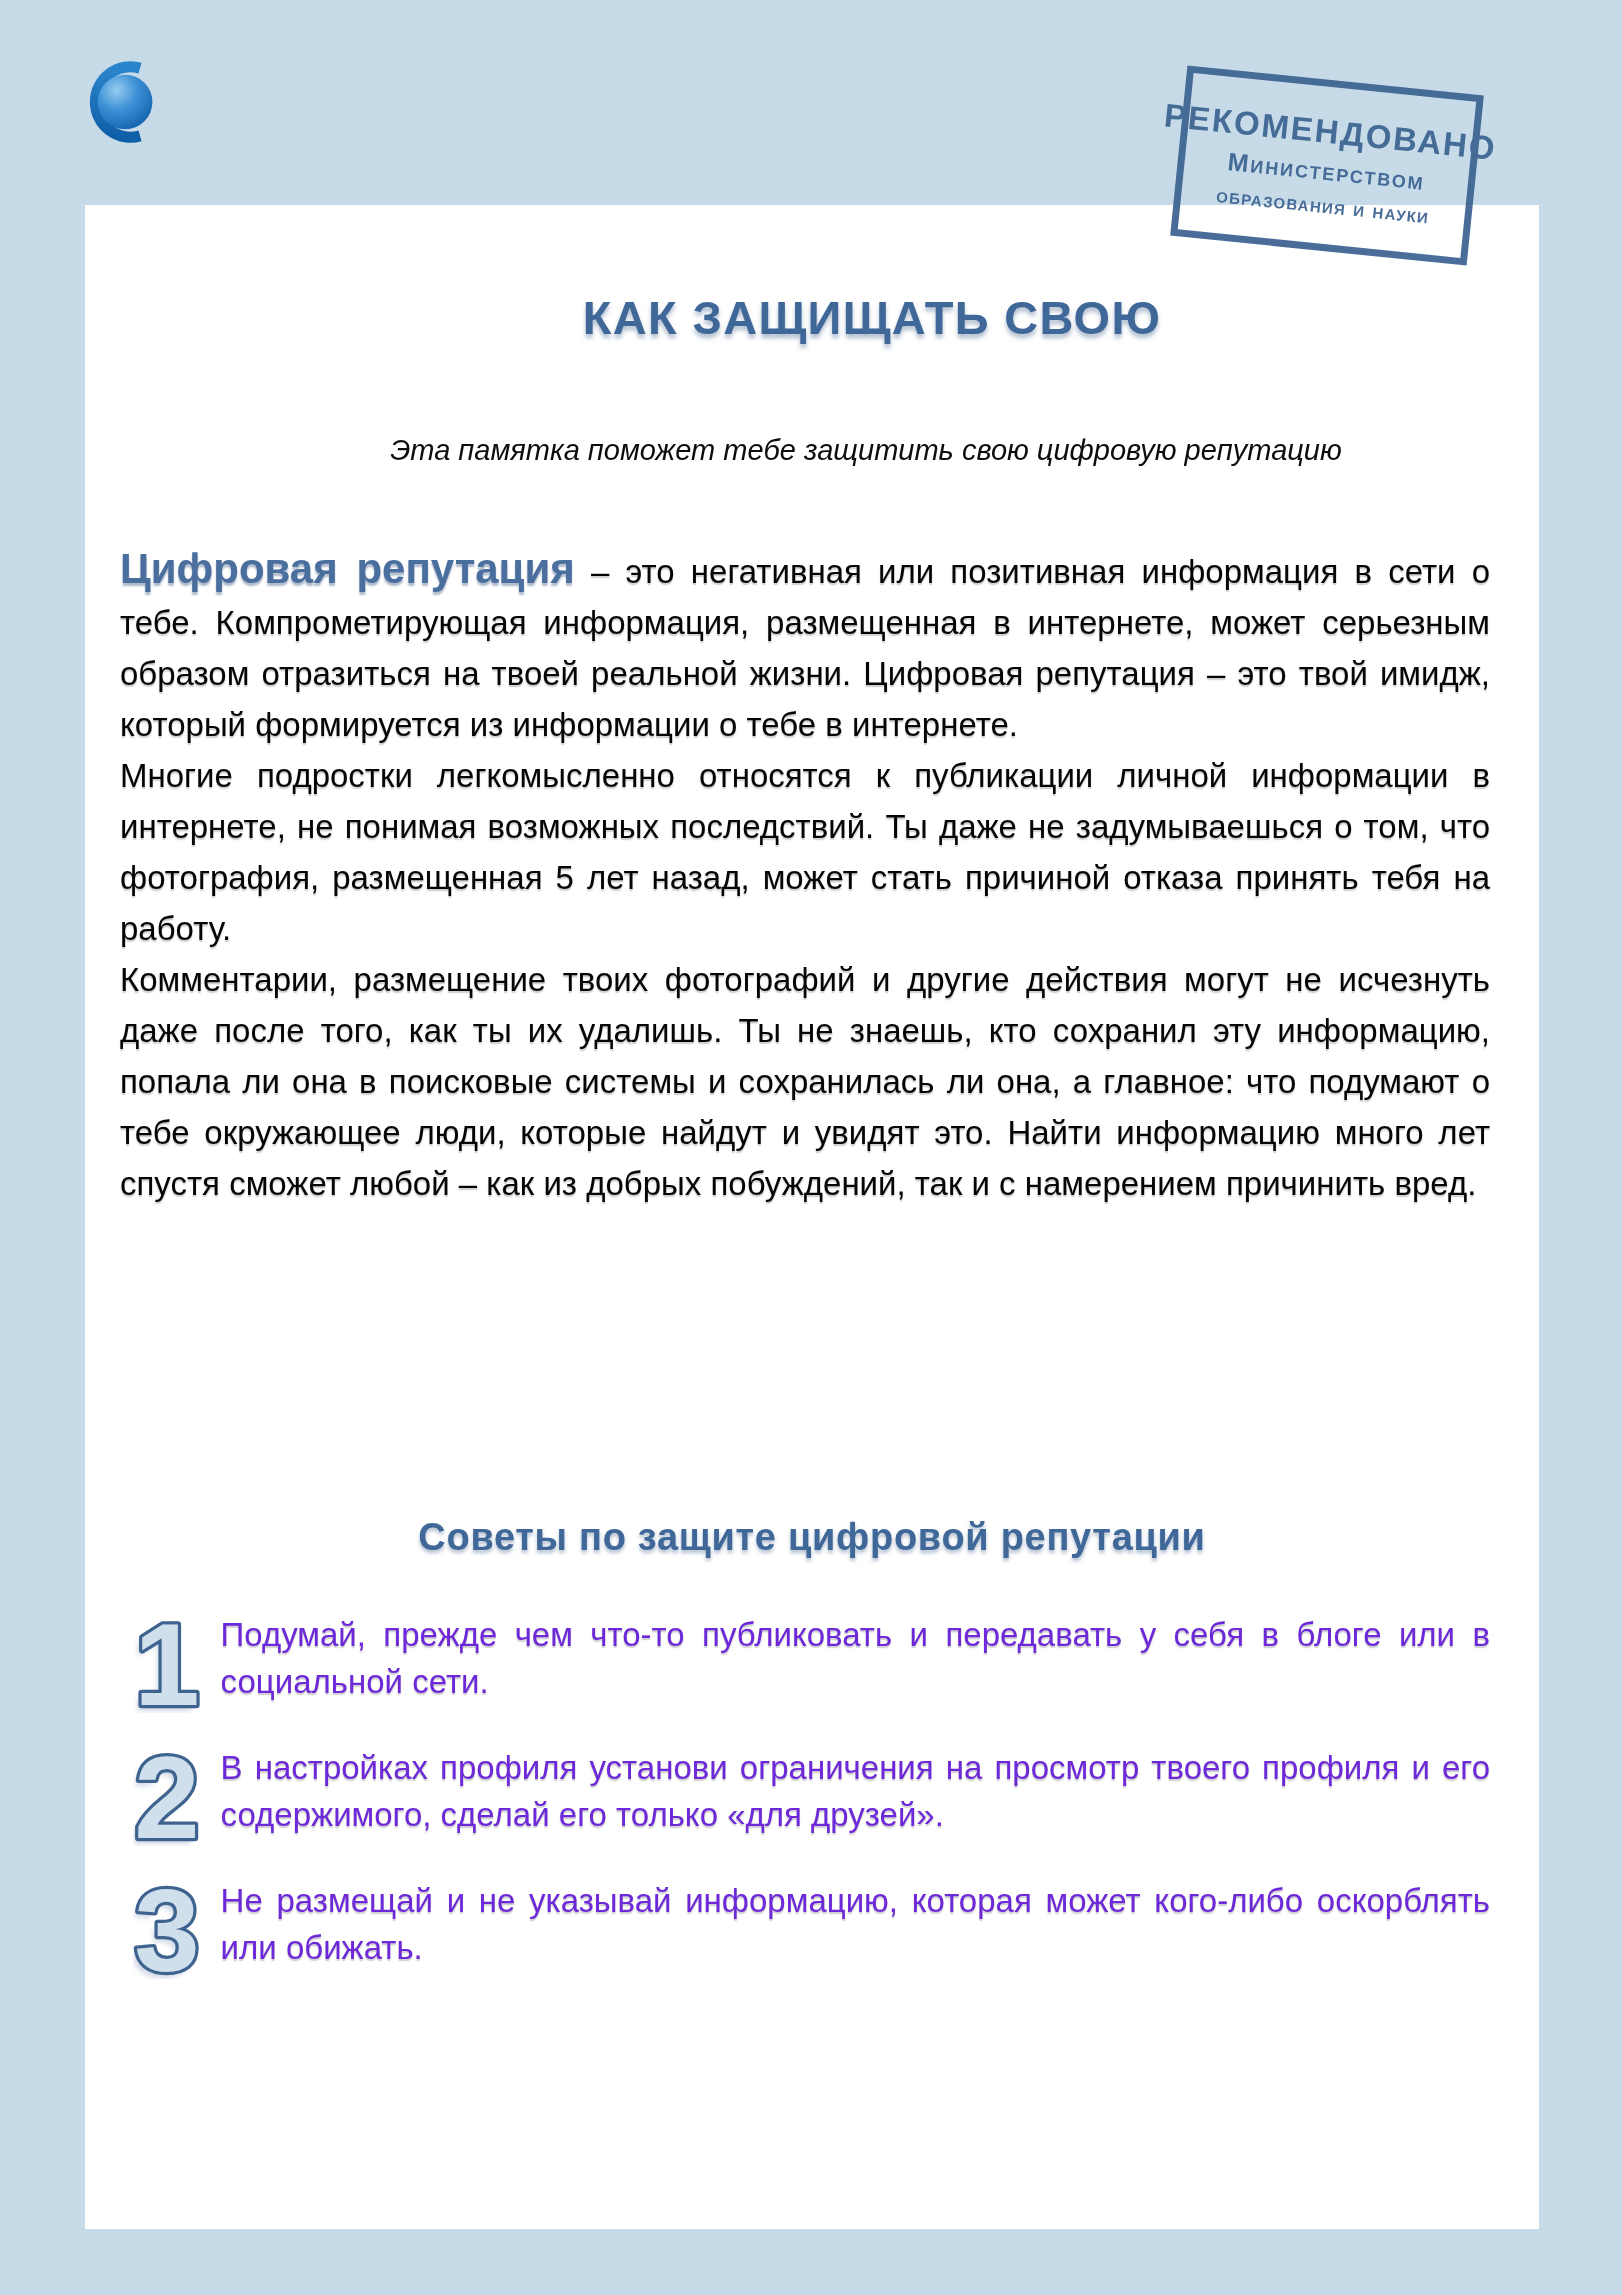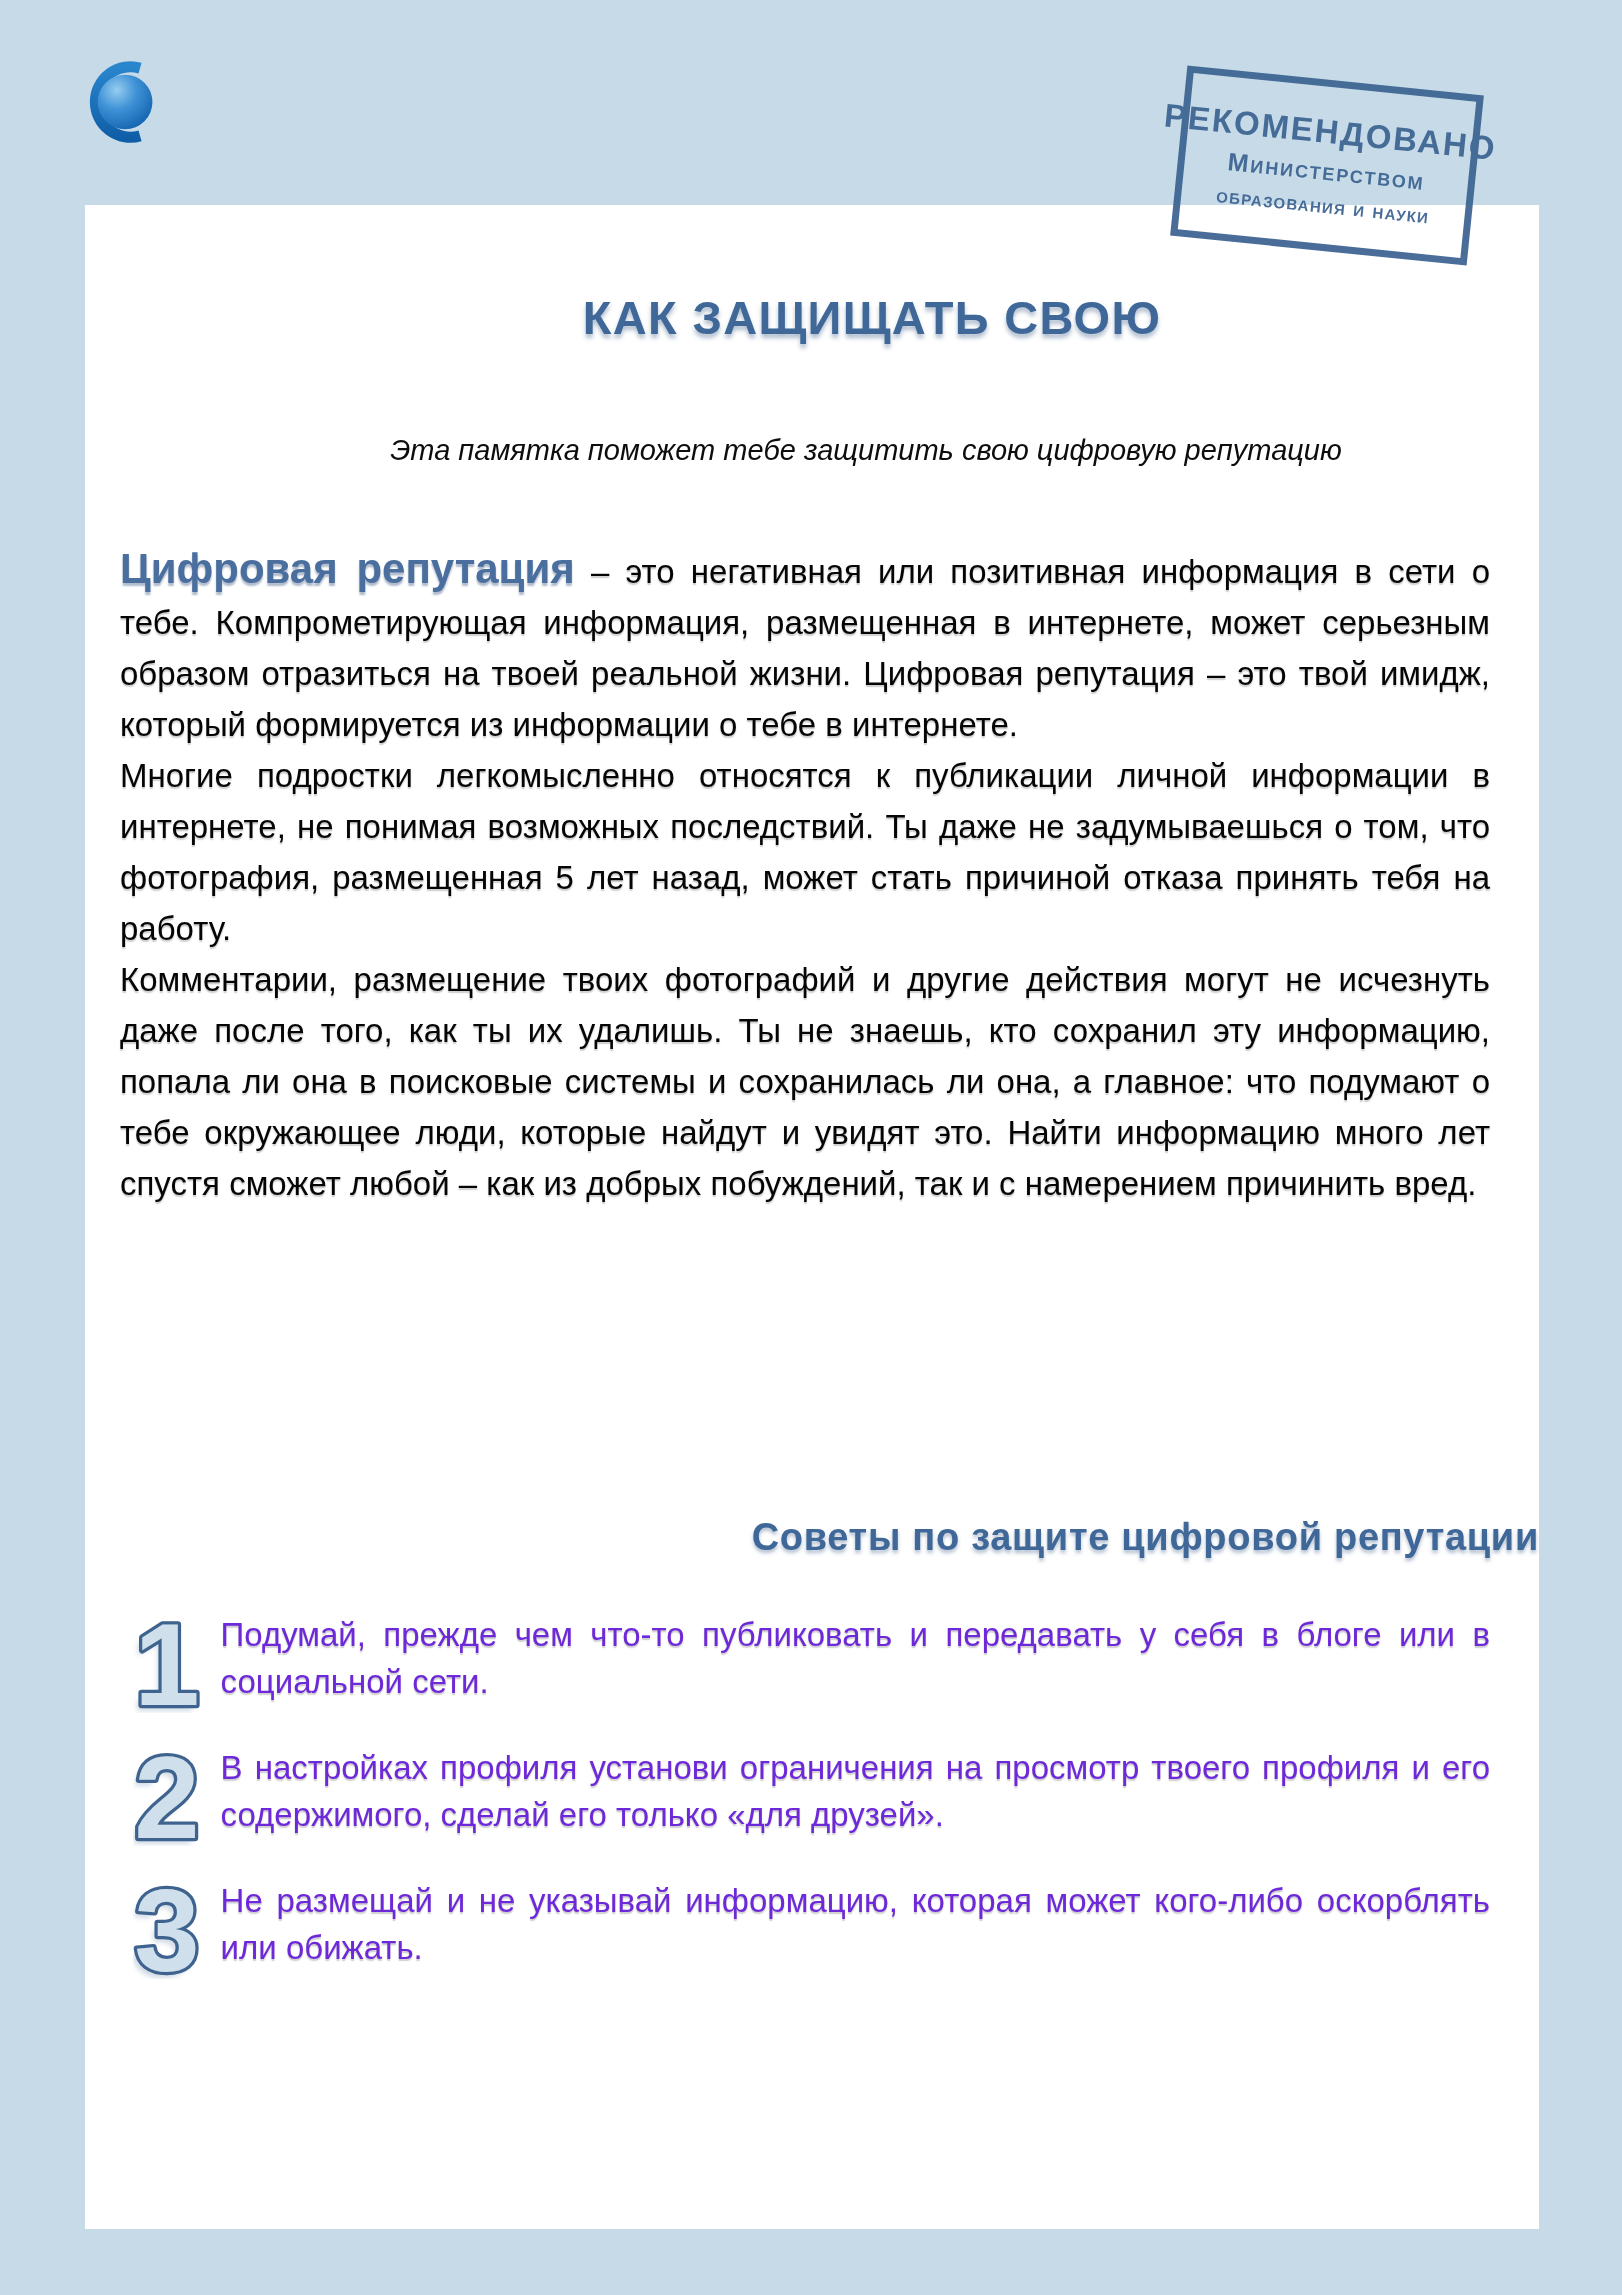--- a/index.html
+++ b/index.html
@@ -103,21 +103,21 @@
     line-height: 1;
     color: var(--lead_blue, #4a6f9e);
     text-shadow: 0 2.6px 2px rgba(110, 130, 160, 0.55);
   }
 
   
   .tips-heading {
     position: absolute;
     left: 85px; top: 1516px;
     width: 1454px;
-    text-align: right;
+    text-align: center;
     font-size: 38px;
     font-weight: bold;
     letter-spacing: 0.7px;
     color: var(--title_blue, #3f6899);
     text-shadow: 0 3.3px 3.9px rgba(100, 125, 160, 0.5);
   }
 
   .tips-list {
     position: absolute;
     left: 120px; top: 1611px;

